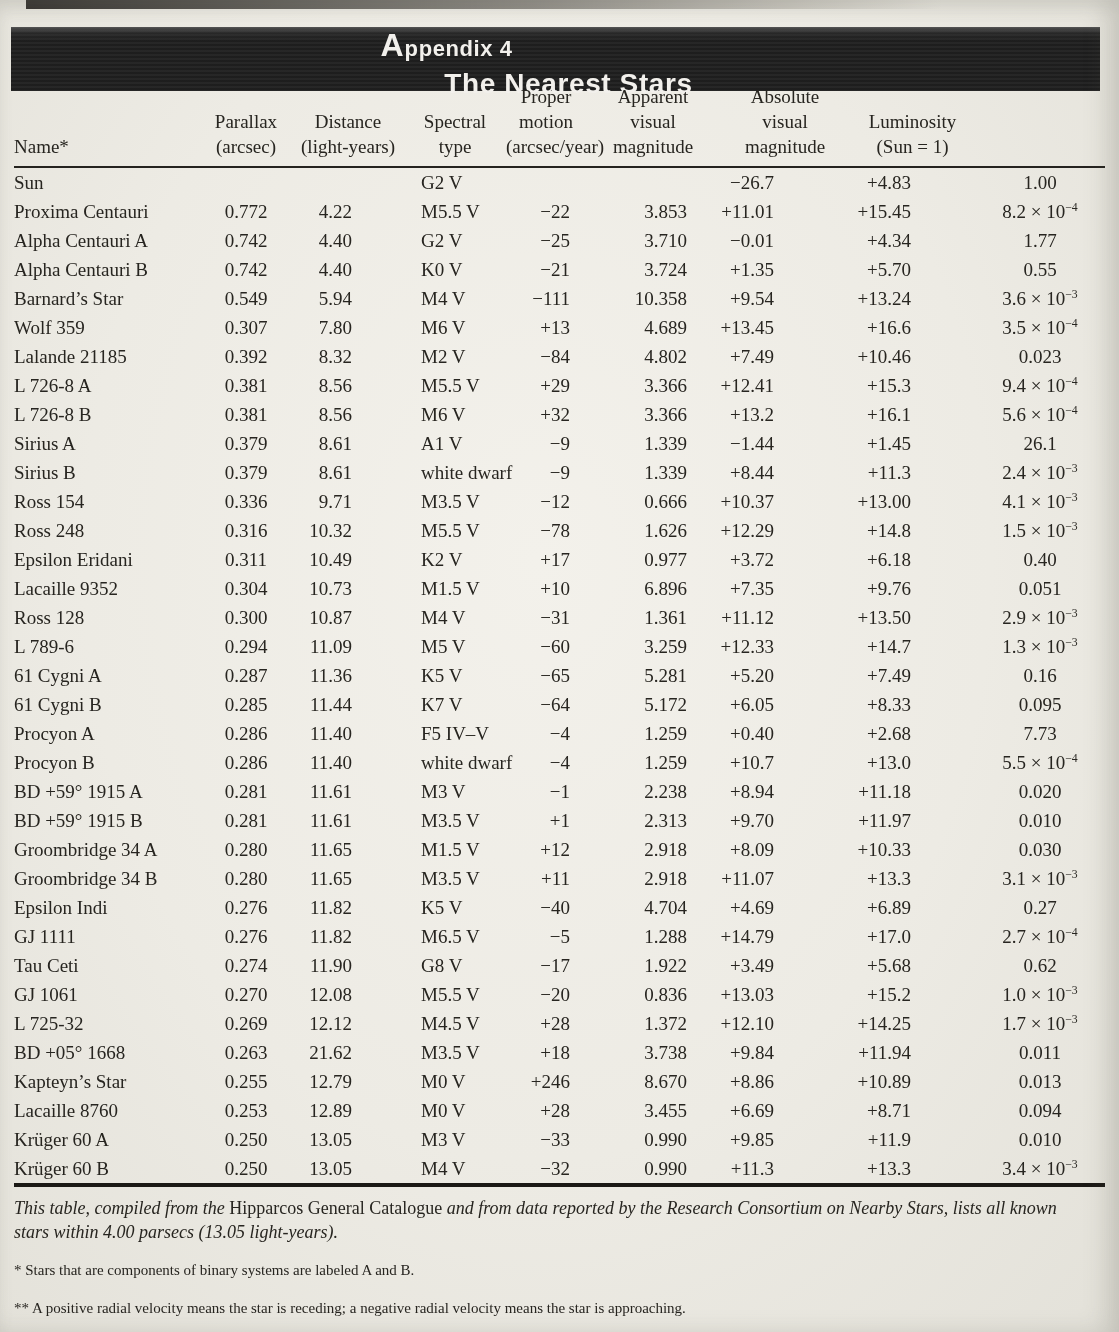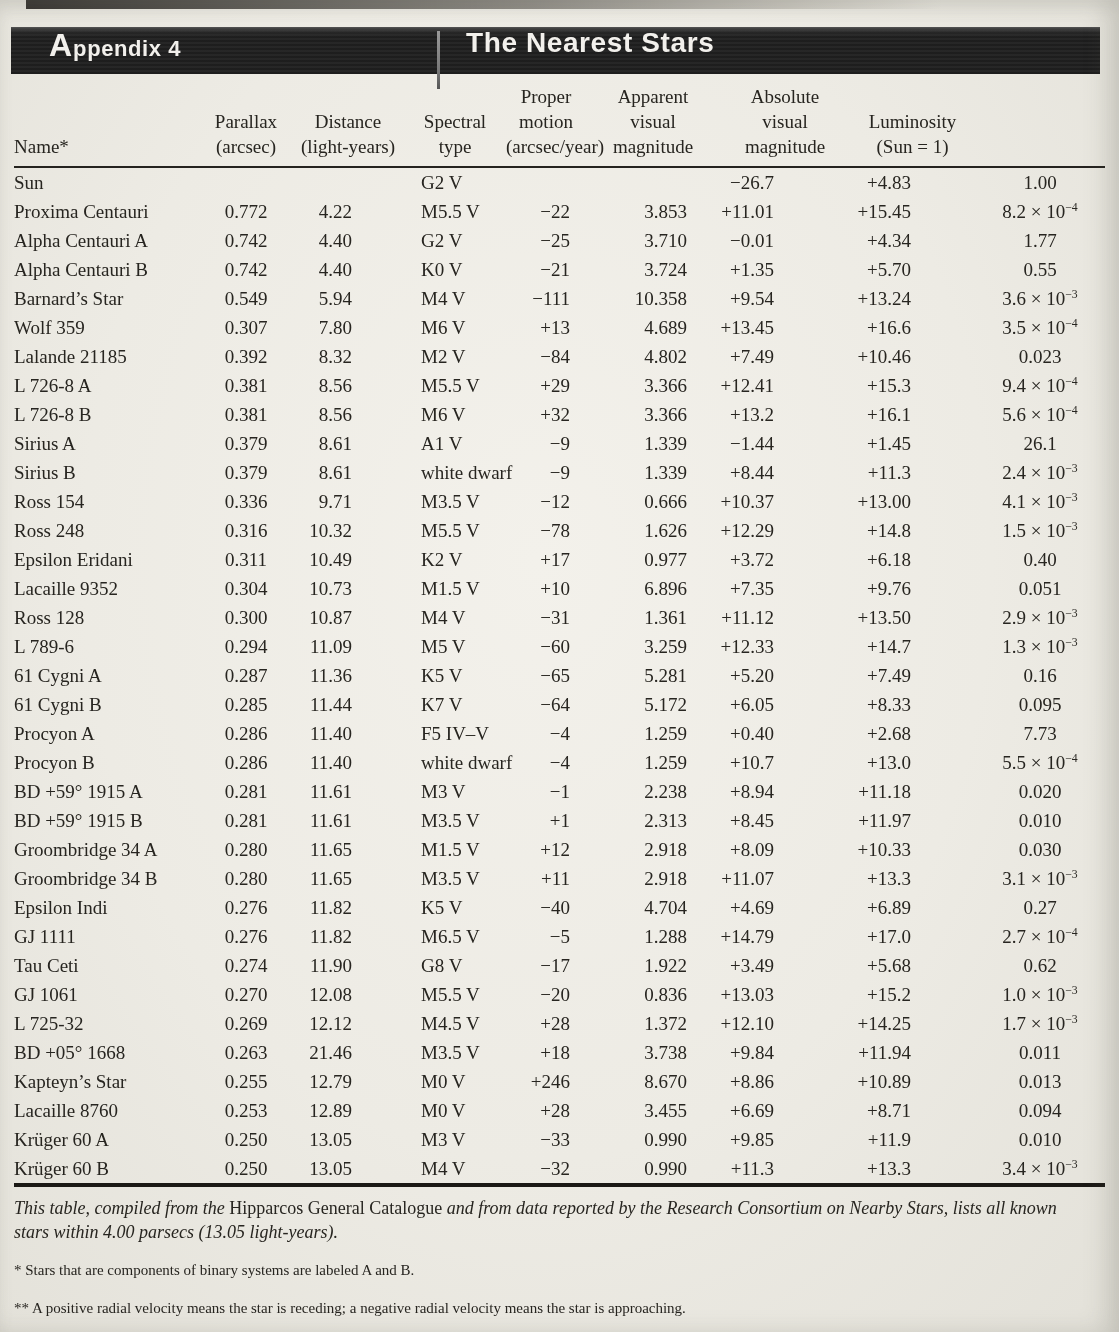--- a/index.html
+++ b/index.html
@@ -7,25 +7,25 @@
   .page{position:relative;width:1119px;height:1332px;overflow:hidden;
     background:radial-gradient(ellipse at 48% 42%, #f3f1eb 0%, #edebe4 55%, #e3e1d9 100%);
     color:#272520;}
   .page::after{content:"";position:absolute;inset:0;pointer-events:none;
     box-shadow:inset -14px 0 22px rgba(90,88,80,.18), inset 0 10px 14px rgba(120,118,110,.10);}
   
   .scan-edge{position:absolute;top:0;left:26px;width:916px;height:9px;
     background:linear-gradient(to right, rgba(35,33,30,.9) 0%, rgba(70,66,60,.55) 55%, rgba(120,115,105,.25) 85%, transparent 100%);
     border-radius:0 0 3px 0;}
   
-  .banner{position:absolute;top:27px;left:11px;width:1089px;height:47px;display:flex;
+  .banner{position:absolute;top:27px;left:11px;width:1089px;height:64px;display:flex;align-items:center;
     background:
       linear-gradient(to bottom, rgba(120,120,120,.55) 0%, rgba(70,70,70,.25) 10%, rgba(0,0,0,0) 22%),
       repeating-linear-gradient(180deg,#2b2b2b 0px,#191919 2px,#2b2b2b 4px);
-    background-color:#1e1e1e;}
+    background-color:#1e1e1e;flex-direction:column;}
   .appendix-label{display:block;width:388px;margin-left:38px;
     font-family:"Liberation Sans",sans-serif;font-weight:700;font-size:22px;color:#f2f0ec;letter-spacing:.6px;}
   .appendix-label::first-letter{font-size:32px;font-weight:600;letter-spacing:1px;}
   .banner-divider{display:block;width:3px;height:58px;margin-top:4px;align-self:flex-start;
     background:linear-gradient(to bottom,#9a9a9a 0%,#777 70%,#555 100%);}
   .banner-title{display:block;margin-left:26px;
     font-family:"Liberation Sans",sans-serif;font-weight:700;font-size:28px;color:#f2f0ec;letter-spacing:.6px;}
   
   .table-wrap{position:absolute;top:84px;left:14px;width:1091px;}
   .thead,.trow{display:grid;grid-template-columns:186px 92px 112px 102px 80px 134px 130px 125px 130px;}
@@ -345,21 +345,21 @@
           <div class="tc c7">+11.18</div>
           <div class="tc c8">0.020</div>
         </div>
         <div class="trow">
           <div class="tc c0">BD +59° 1915 B</div>
           <div class="tc c1">0.281</div>
           <div class="tc c2">11.61</div>
           <div class="tc c3">M3.5 V</div>
           <div class="tc c4">+1</div>
           <div class="tc c5">2.313</div>
-          <div class="tc c6">+8.45</div>
+          <div class="tc c6">+9.70</div>
           <div class="tc c7">+11.97</div>
           <div class="tc c8">0.010</div>
         </div>
         <div class="trow">
           <div class="tc c0">Groombridge 34 A</div>
           <div class="tc c1">0.280</div>
           <div class="tc c2">11.65</div>
           <div class="tc c3">M1.5 V</div>
           <div class="tc c4">+12</div>
           <div class="tc c5">2.918</div>
@@ -429,21 +429,21 @@
           <div class="tc c3">M4.5 V</div>
           <div class="tc c4">+28</div>
           <div class="tc c5">1.372</div>
           <div class="tc c6">+12.10</div>
           <div class="tc c7">+14.25</div>
           <div class="tc c8">1.7 × 10<sup>−3</sup></div>
         </div>
         <div class="trow">
           <div class="tc c0">BD +05° 1668</div>
           <div class="tc c1">0.263</div>
-          <div class="tc c2">21.46</div>
+          <div class="tc c2">21.62</div>
           <div class="tc c3">M3.5 V</div>
           <div class="tc c4">+18</div>
           <div class="tc c5">3.738</div>
           <div class="tc c6">+9.84</div>
           <div class="tc c7">+11.94</div>
           <div class="tc c8">0.011</div>
         </div>
         <div class="trow">
           <div class="tc c0">Kapteyn’s Star</div>
           <div class="tc c1">0.255</div>

